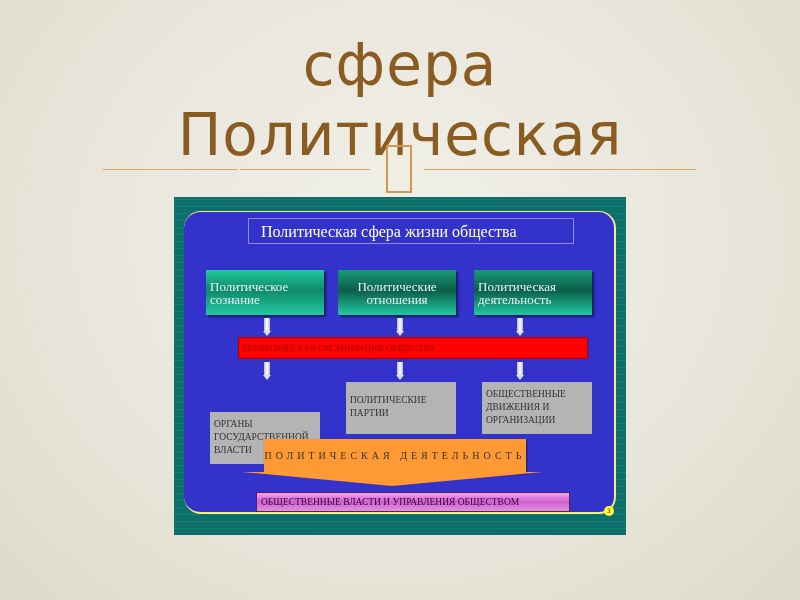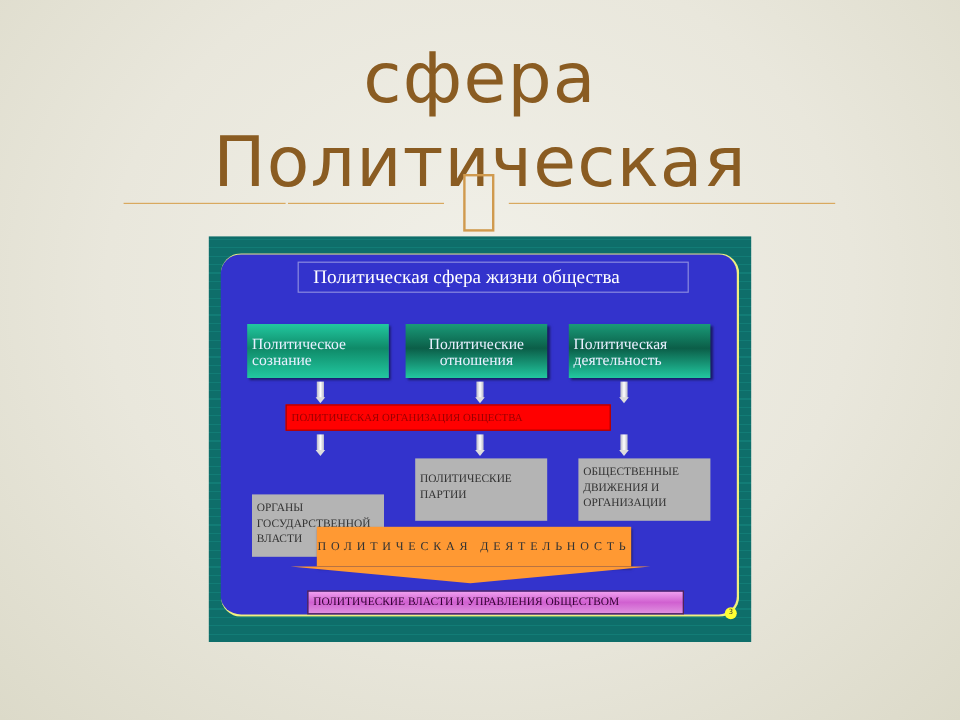--- a/index.html
+++ b/index.html
@@ -44,21 +44,21 @@
   .g2 { left:154px; background:linear-gradient(180deg,#1a9a78 0%, #0b5e48 45%, #22c8a0 100%);text-align:center; }
   .g3 { left:290px; background:linear-gradient(180deg,#1a9a78 0%, #0b5e48 45%, #22c8a0 100%); }
   .arrow {
     position:absolute; width:6px; background:linear-gradient(90deg,#b8b8c8,#ffffff,#b8b8c8);
   }
   .arrow::after {
     content:""; position:absolute; left:-1px; bottom:-4px;
     border-left:4px solid transparent; border-right:4px solid transparent; border-top:5px solid #ddd;
   }
   .redbar {
-    position:absolute; left:54px; top:125px; width:271px; height:22px;
+    position:absolute; left:54px; top:125px; width:350px; height:22px;
     background:#ff0000; border:1px solid #aa0000; box-sizing:border-box;
     color:#990000; font-family:"Liberation Serif", serif; font-size:9px; line-height:20px;
     padding-left:4px;
   }
   .grey {
     position:absolute; top:170px; width:110px; height:52px; background:#b4b4b4;
     color:#333; font-family:"Liberation Serif", serif; font-size:9.5px; line-height:13px;
     padding:6px 4px; box-sizing:border-box; text-transform:uppercase;
   }
   .gr1 { left:26px;margin-top:30px; }
@@ -118,17 +118,17 @@
     <div class="arrow" style="left:213px; top:150px; height:14px;"></div>
     <div class="arrow" style="left:333px; top:150px; height:14px;"></div>
 
     <div class="grey gr1">ОРГАНЫ ГОСУДАРСТВЕННОЙ ВЛАСТИ</div>
     <div class="grey gr2" style="padding-top:12px;">ПОЛИТИЧЕСКИЕ ПАРТИИ</div>
     <div class="grey gr3">ОБЩЕСТВЕННЫЕ ДВИЖЕНИЯ И ОРГАНИЗАЦИИ</div>
 
     <div class="orange">ПОЛИТИЧЕСКАЯ ДЕЯТЕЛЬНОСТЬ</div>
     <div class="orange-tip"></div>
 
-    <div class="pink">ПОЛИТИЧЕСКИЕ ВЛАСТИ И УПРАВЛЕНИЯ ОБЩЕСТВОМ</div>
+    <div class="pink">ОБЩЕСТВЕННЫЕ ВЛАСТИ И УПРАВЛЕНИЯ ОБЩЕСТВОМ</div>
 
     <div class="slide-num">3</div>
   </div>
 </div>
 
 </body></html>

